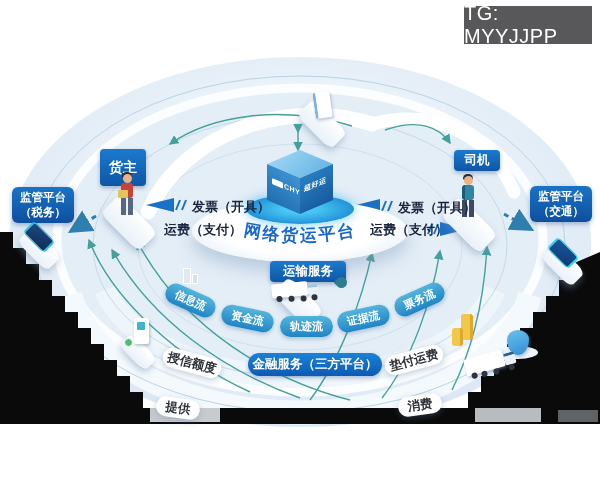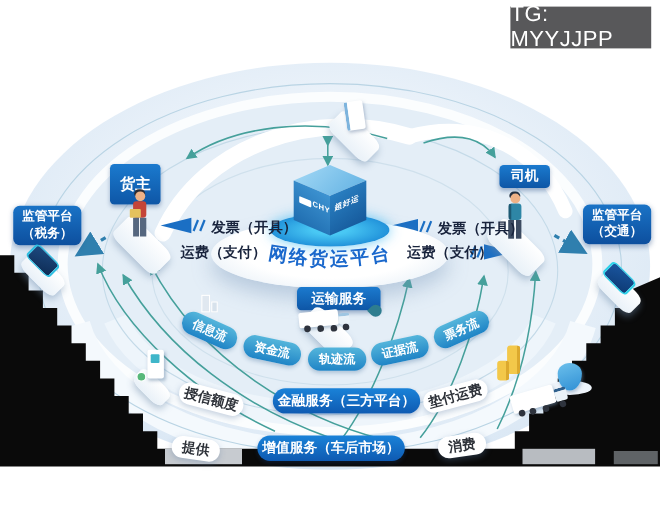--- a/index.html
+++ b/index.html
@@ -231,23 +231,20 @@
   <div class="abs blue-bar" style="left:238px;top:353px;width:134px;height:23px;margin-left:10px;">
       <span>金融服务（三方平台）</span>
     </div>
   <div class="abs white-pill" style="left:384px;top:350px;width:60px;height:20px;transform:rotate(-15deg);">
       <span>垫付运费</span>
     </div>
 
   <div class="abs white-pill" style="left:156px;top:398px;width:44px;height:20px;transform:rotate(8deg);">
       <span>提供</span>
     </div>
-  <div class="abs blue-bar" style="left:234px;top:396px;width:134px;height:23px;">
-      <span>增值服务（车后市场）</span>
-    </div>
   <div class="abs white-pill" style="left:398px;top:395px;width:44px;height:20px;transform:rotate(-8deg);">
       <span>消费</span>
     </div>
 
   <div class="abs" style="left:112px;top:318px;width:60px;height:42px;">
     <div class="platform" style="left:8px;top:16px;width:36px;height:36px;"></div>
     <div class="abs" style="left:22px;top:0;width:15px;height:26px;background:#fff;border-radius:2px;box-shadow:1px 2px 3px rgba(110,140,170,.5);"></div>
     <div class="abs" style="left:25px;top:4px;width:8px;height:8px;background:#3fb6c9;border-radius:1px;"></div>
     <div class="abs" style="left:12px;top:20px;width:9px;height:9px;border-radius:50%;background:#58b87a;border:1px solid #fff;"></div>
   </div>

